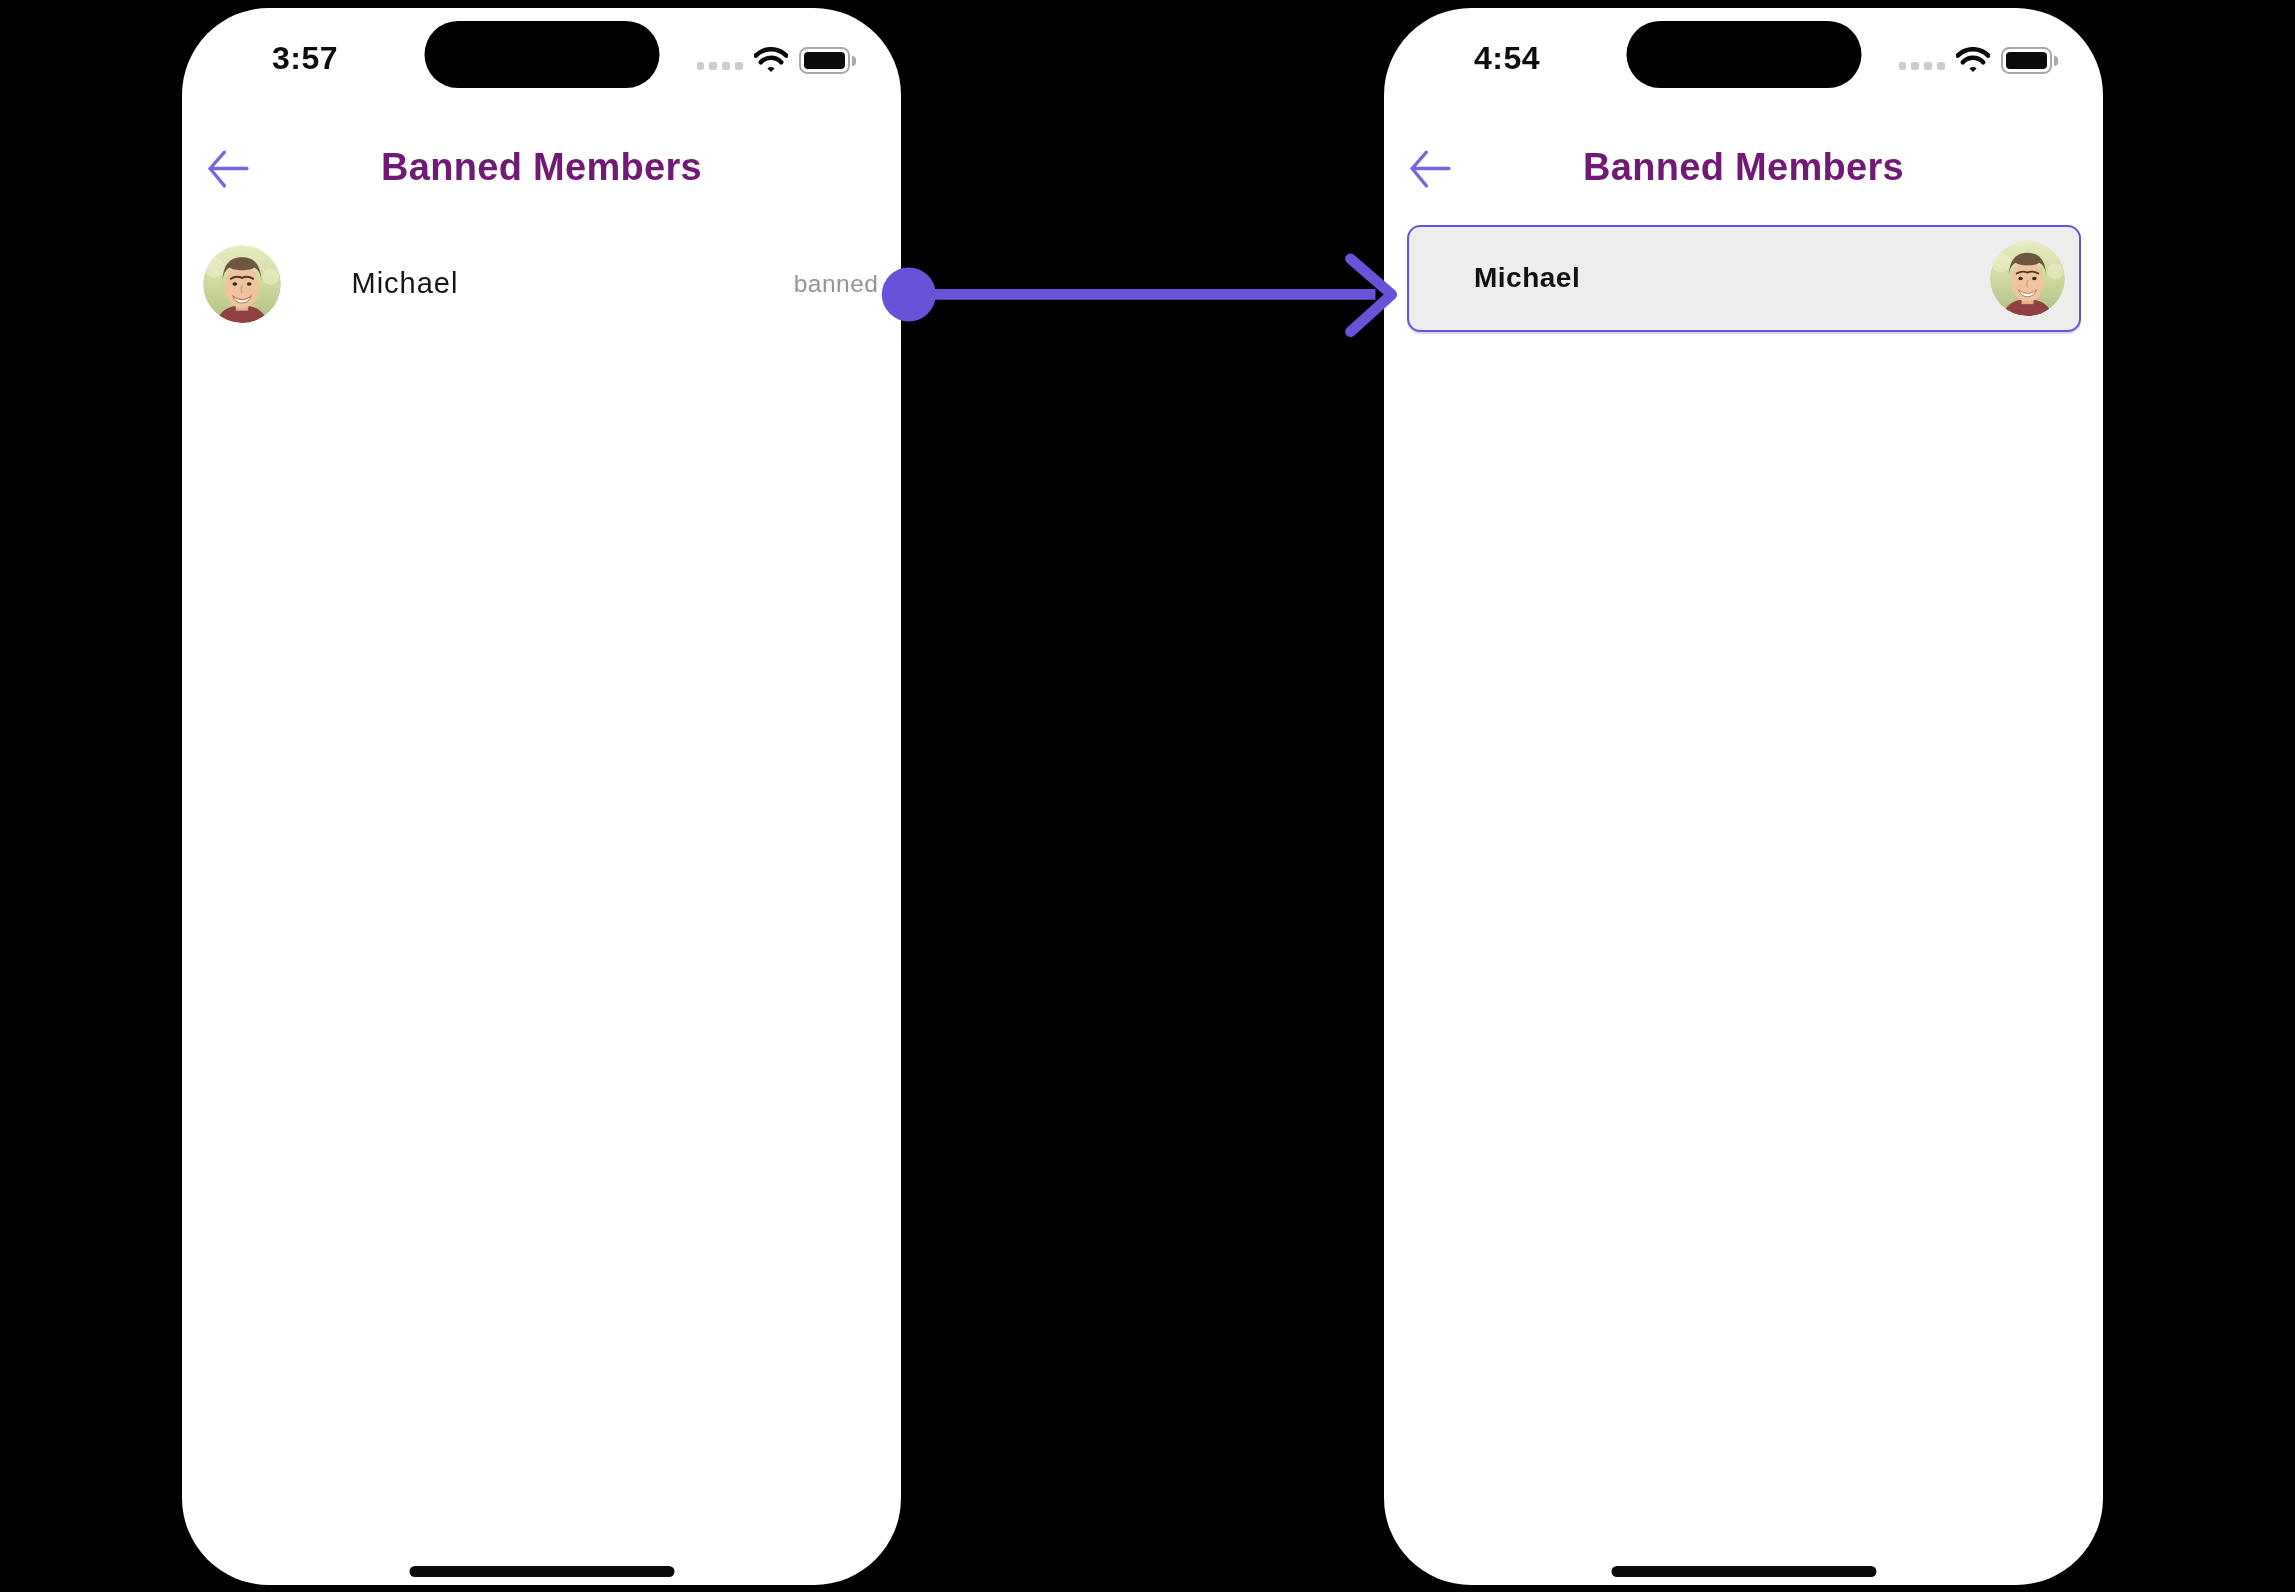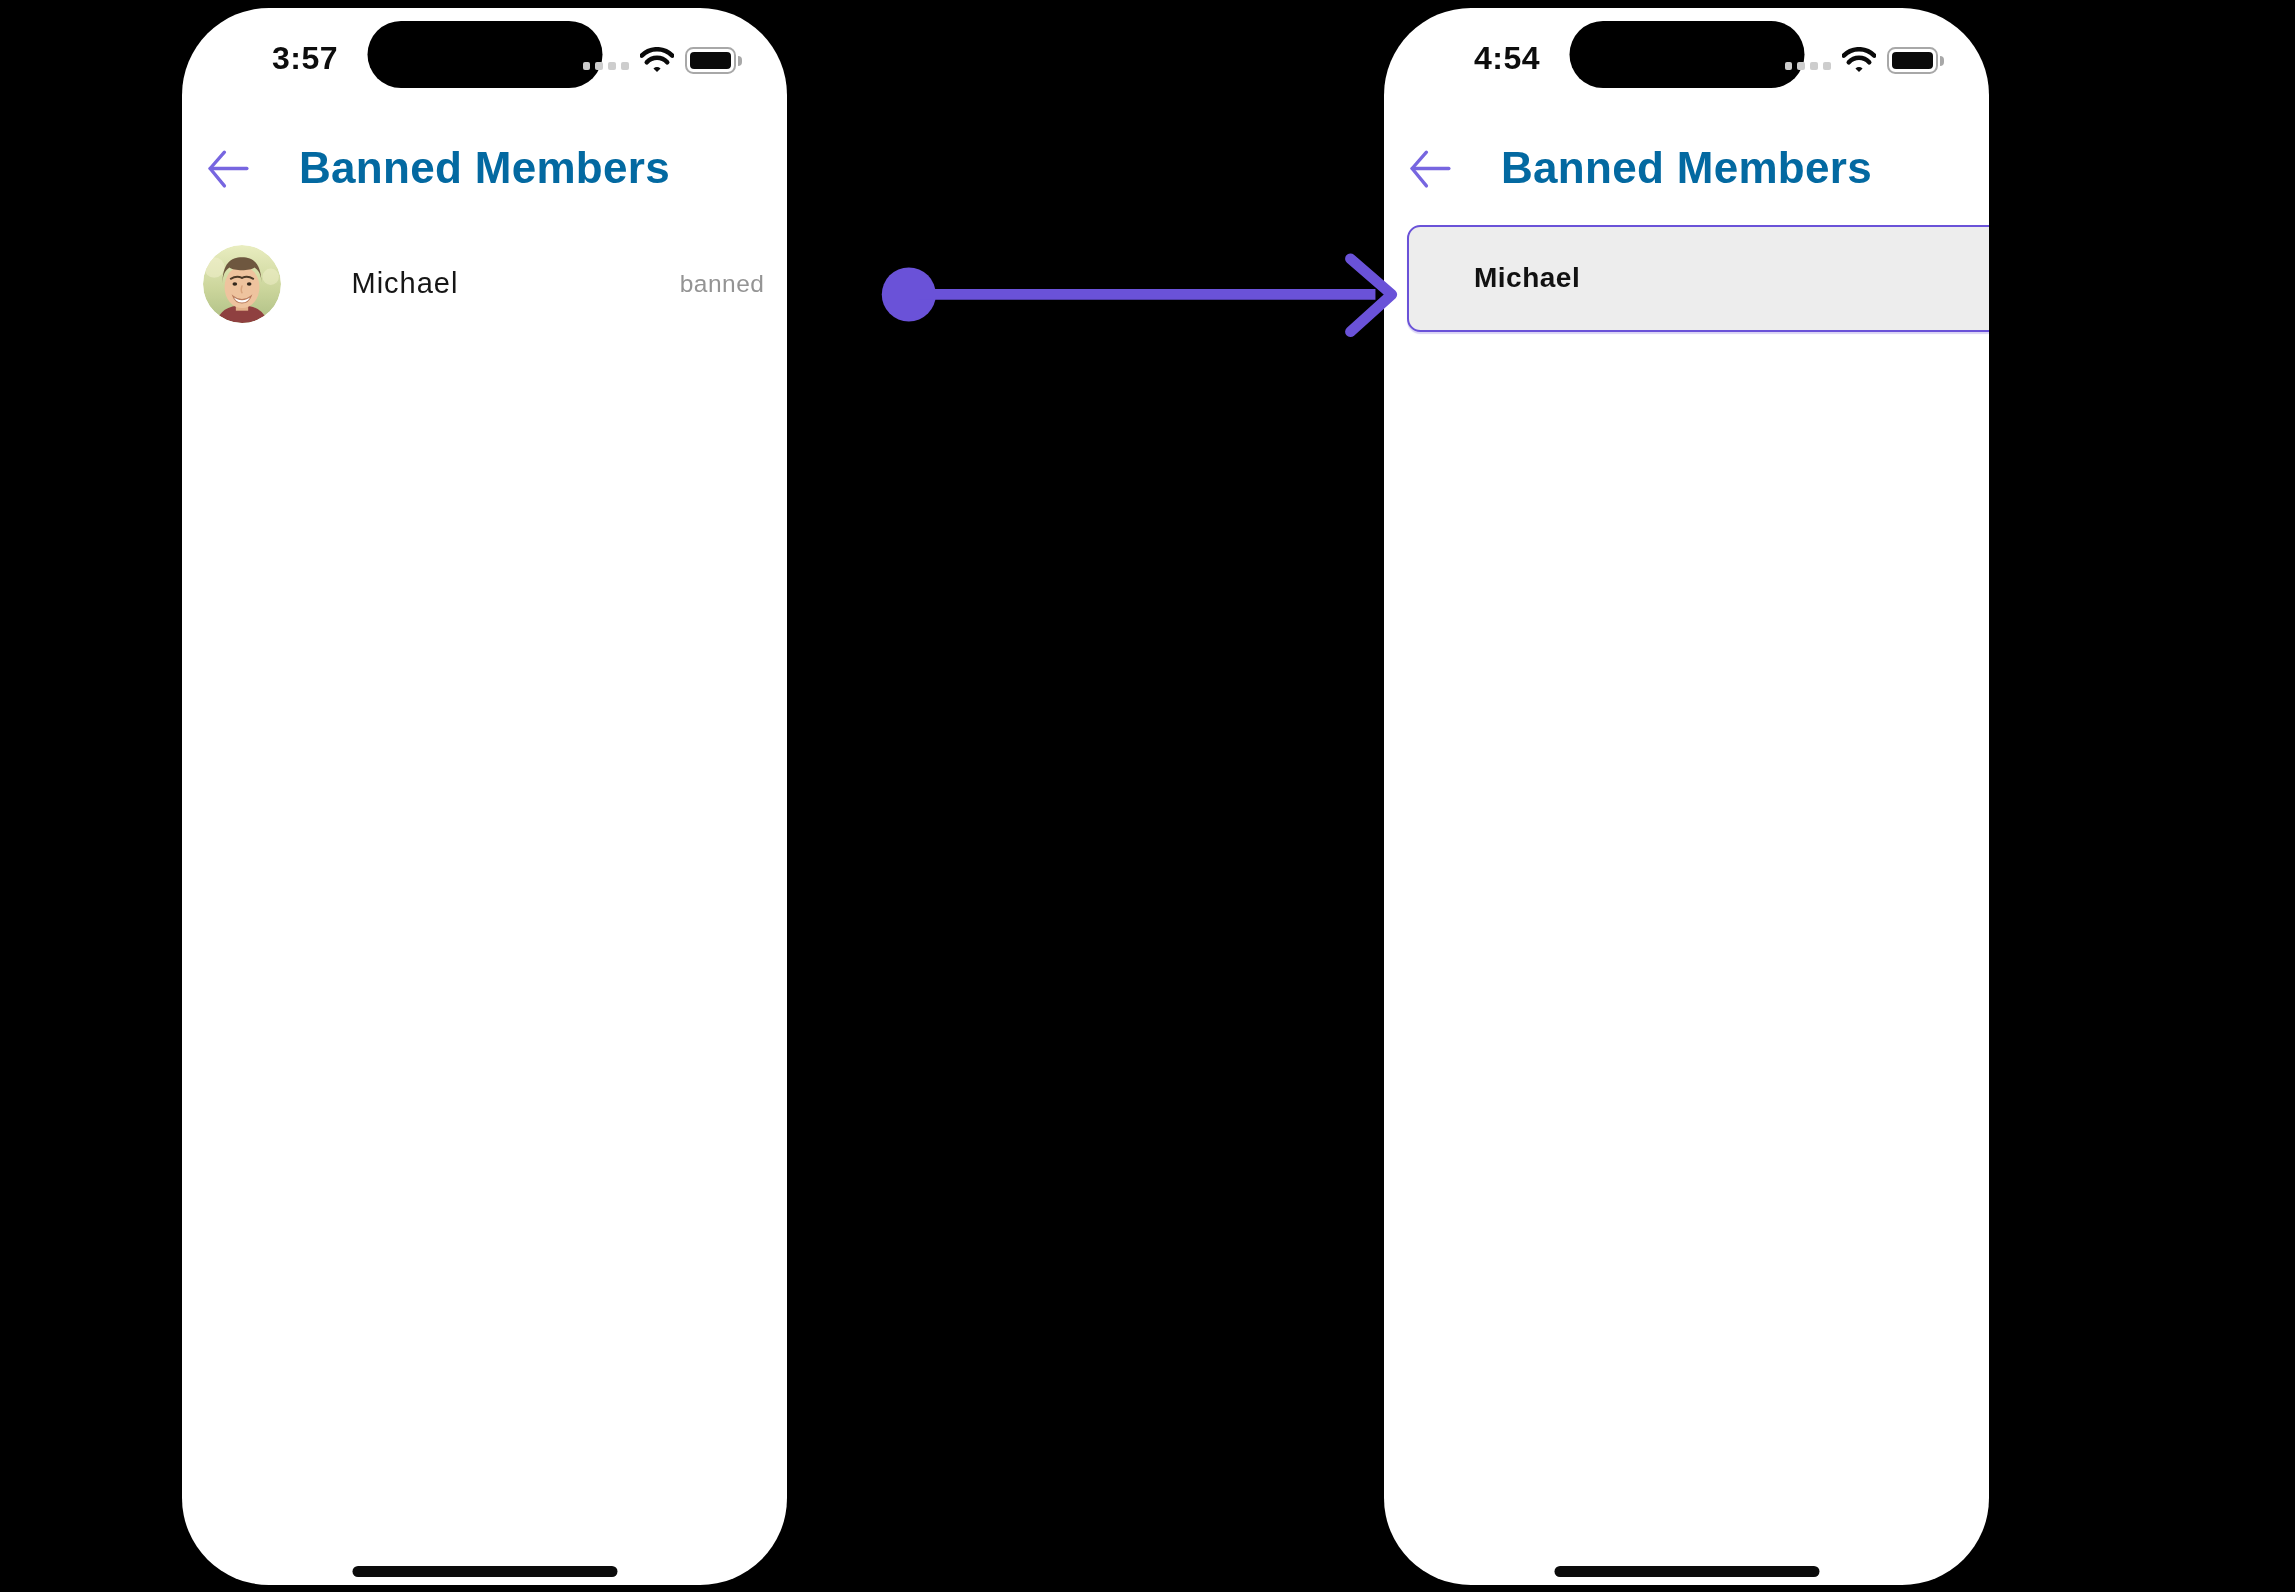--- a/index.html
+++ b/index.html
@@ -3,21 +3,21 @@
 <meta charset="utf-8">
 <style>
   html,body{margin:0;padding:0;}
   body{
     width:2295px;height:1593px;position:relative;overflow:hidden;
     background:#000000;
     font-family:"Liberation Sans", sans-serif;
     -webkit-font-smoothing:antialiased;
   }
   .phone{
-    position:absolute;top:7.7px;width:605px;height:1577px;
+    position:absolute;top:7.7px;width:719px;height:1577px;
     background:#ffffff;border-radius:87px;overflow:hidden;
   }
   .phone.left{left:182px;}
   .phone.right{left:1384px;}
 
   
   .time{
     position:absolute;top:32px;left:0;width:246px;text-align:center;
     font-size:32px;font-weight:700;color:#0d0d0d;letter-spacing:0.5px;
   }
@@ -47,21 +47,21 @@
   
   .header{position:absolute;top:132px;left:0;right:0;height:56px;}
   .back-btn{
     position:absolute;left:22.5px;top:7.1px;width:46px;height:43px;
     background:none;border:none;padding:0;cursor:pointer;
   }
   .back-btn svg{display:block;}
   .page-title{
     position:absolute;left:0;right:0;top:0;height:56px;
     display:flex;align-items:center;justify-content:center;
-    font-size:44px;font-weight:600;color:#0369a1;letter-spacing:0.3px;
+    font-size:38px;font-weight:600;color:#701a75;letter-spacing:0.3px;
   }
 
   
   .avatar{border-radius:50%;overflow:hidden;display:block;flex:none;}
   .avatar svg{display:block;width:100%;height:100%;}
 
   
   .member-row{
     position:absolute;left:0;right:0;top:237px;height:78px;
     display:flex;align-items:center;padding:0 22.5px 0 21px;box-sizing:border-box;

